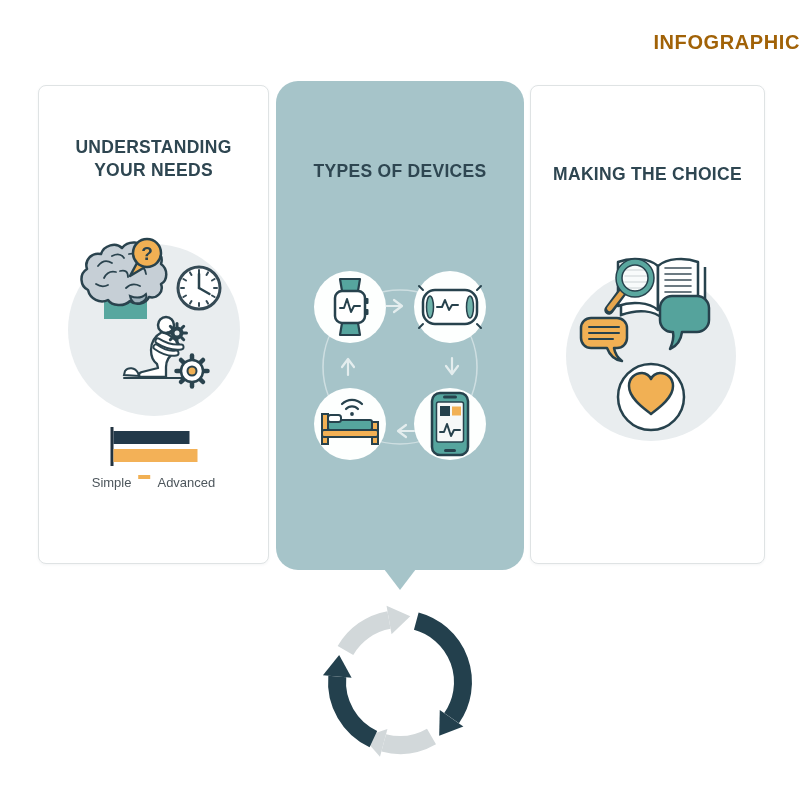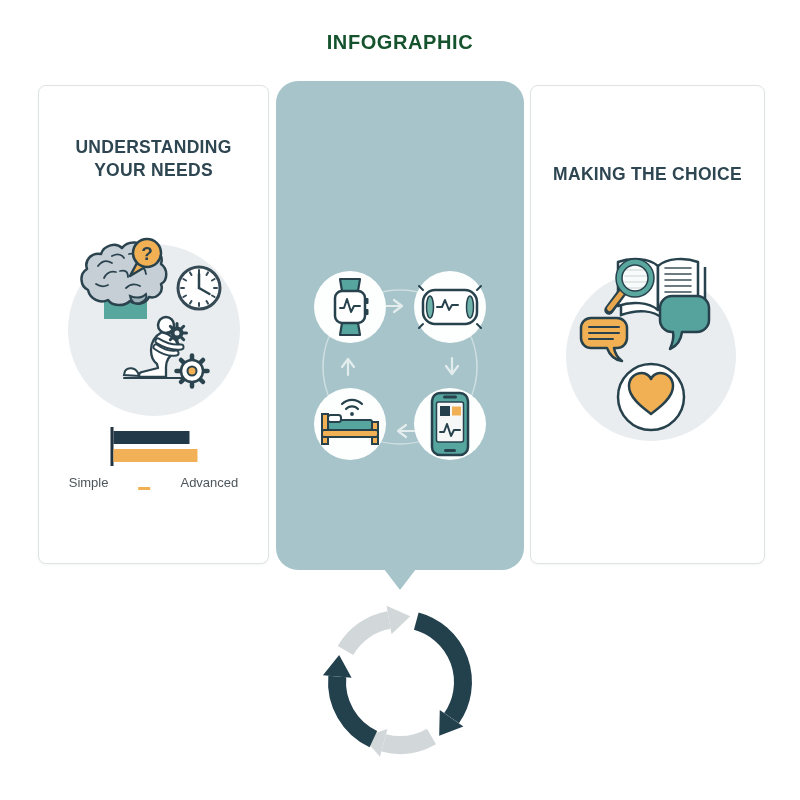--- a/index.html
+++ b/index.html
@@ -1,22 +1,22 @@
 <!DOCTYPE html>
 <html><head>
 <meta charset="utf-8">
 <style>
   html,body{margin:0;padding:0;}
   body{
     width:800px;height:800px;position:relative;background:#ffffff;
     font-family:"Liberation Sans", sans-serif;color:#2e4651;overflow:hidden;
   }
   .page-title{
-    position:absolute;top:31px;left:0;width:100%;text-align:center;
-    font-size:20px;font-weight:700;letter-spacing:.6px;color:#14532d;
+    position:absolute;top:31px;left:0;width:100%;text-align:right;
+    font-size:20px;font-weight:700;letter-spacing:.6px;color:#a16207;
   }
   .panel{position:absolute;box-sizing:border-box;}
   .panel.white{
     background:#ffffff;border:1.5px solid #dfe3e4;border-radius:8px;
     box-shadow:0 1px 3px rgba(40,60,70,.05);
   }
   .panel-left{left:38px;top:85px;width:231px;height:479px;}
   .panel-right{left:530px;top:85px;width:235px;height:479px;}
   .panel-mid{
     left:276px;top:81px;width:248px;height:489px;background:#a6c4c9;border-radius:22px;
@@ -43,22 +43,22 @@
   }
   .scale-bars{
     border-left:3px solid #223340;padding:4px 0 4px 0;
     display:flex;flex-direction:column;gap:5px;
   }
   .bar{height:13px;}
   .bar-simple{width:76px;background:#22394a;}
   .bar-advanced{width:84px;background:#f3b157;}
   .scale-legend{
     position:absolute;top:389px;left:50%;transform:translateX(-50%);
-    display:flex;align-items:flex-end;white-space:nowrap;
-    font-size:13px;color:#4d565c;gap:23px;
+    display:flex;align-items:flex-start;white-space:nowrap;
+    font-size:13px;color:#4d565c;
   }
   .legend-dash{display:inline-block;width:12px;height:3.5px;background:#f1b054;margin:0 7px;}
   .footer-cycle{position:absolute;left:310px;top:592px;}
 </style>
 </head>
 <body>
 
 <div class="page-title">INFOGRAPHIC</div>
 
 <div class="panel white panel-left">
@@ -161,20 +161,21 @@
     </div>
   </div>
   <div class="scale-legend">
     <span>Simple</span>
     <span class="legend-dash"></span>
     <span>Advanced</span>
   </div>
 </div>
 
 <div class="panel panel-mid">
+  <div class="panel-title">TYPES OF DEVICES</div>
 
   <svg class="illu illu-devices" width="240" height="240" viewBox="0 0 240 240">
     <circle cx="120" cy="118" r="77" fill="none" stroke="#ffffff" stroke-opacity=".45" stroke-width="1.6"></circle>
     <circle cx="70" cy="58" r="36" fill="#fdfffe"></circle>
     <circle cx="170" cy="58" r="36" fill="#fdfffe"></circle>
     <circle cx="170" cy="175" r="36" fill="#fdfffe"></circle>
     <circle cx="70" cy="175" r="36" fill="#fdfffe"></circle>
 
     <g fill="none" stroke="#eef4f5" stroke-opacity=".85" stroke-width="2.2" stroke-linecap="round" stroke-linejoin="round">
       <path d="M106 57 h15 M114 51 l8 6 -8 6"></path>

